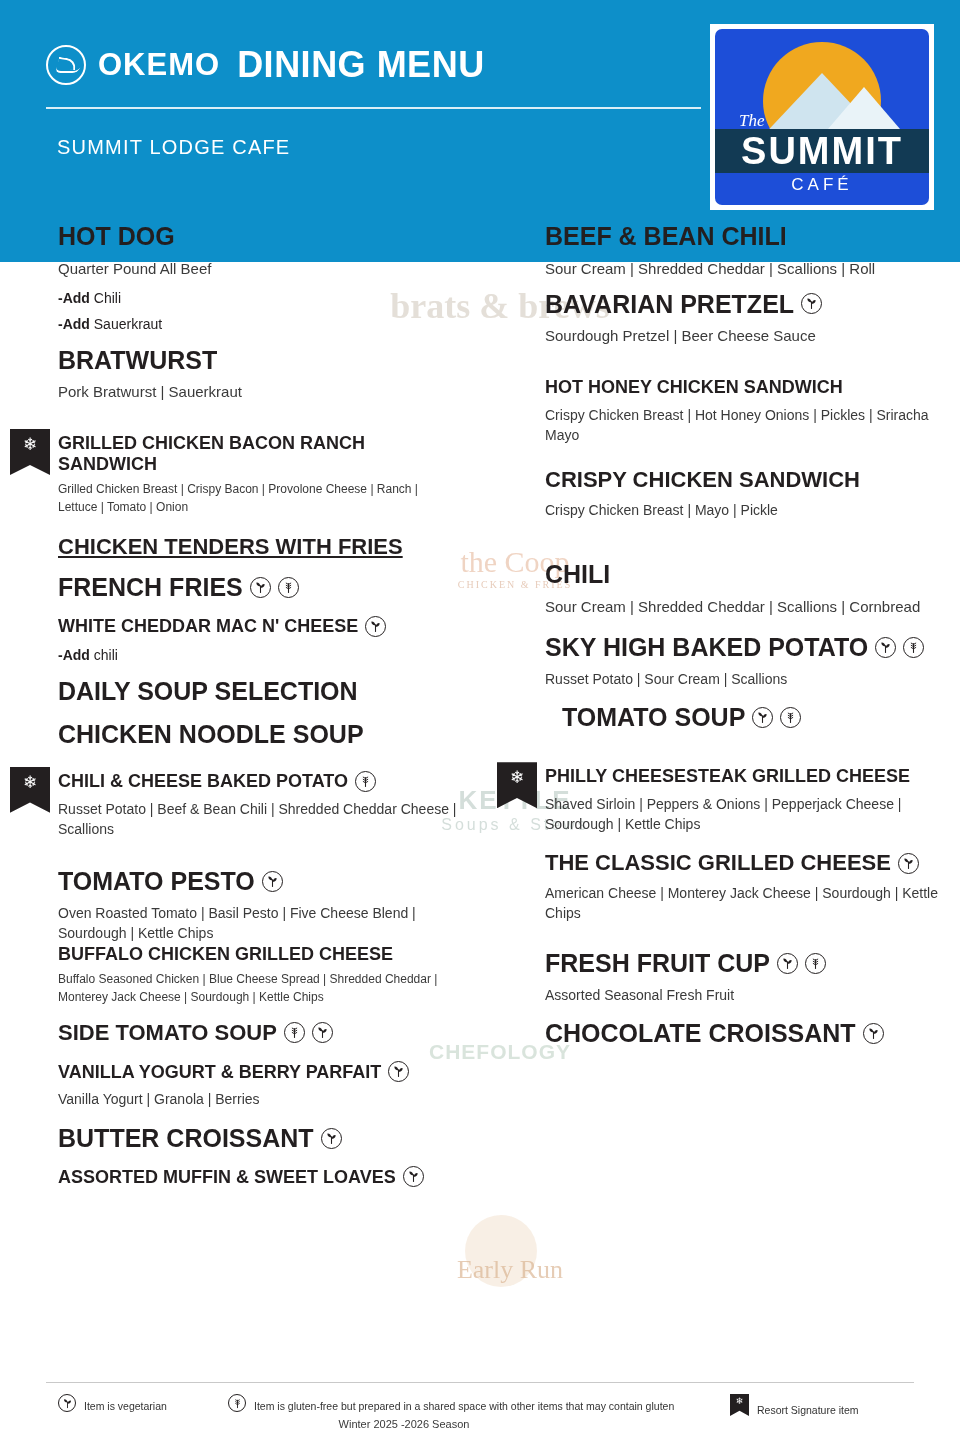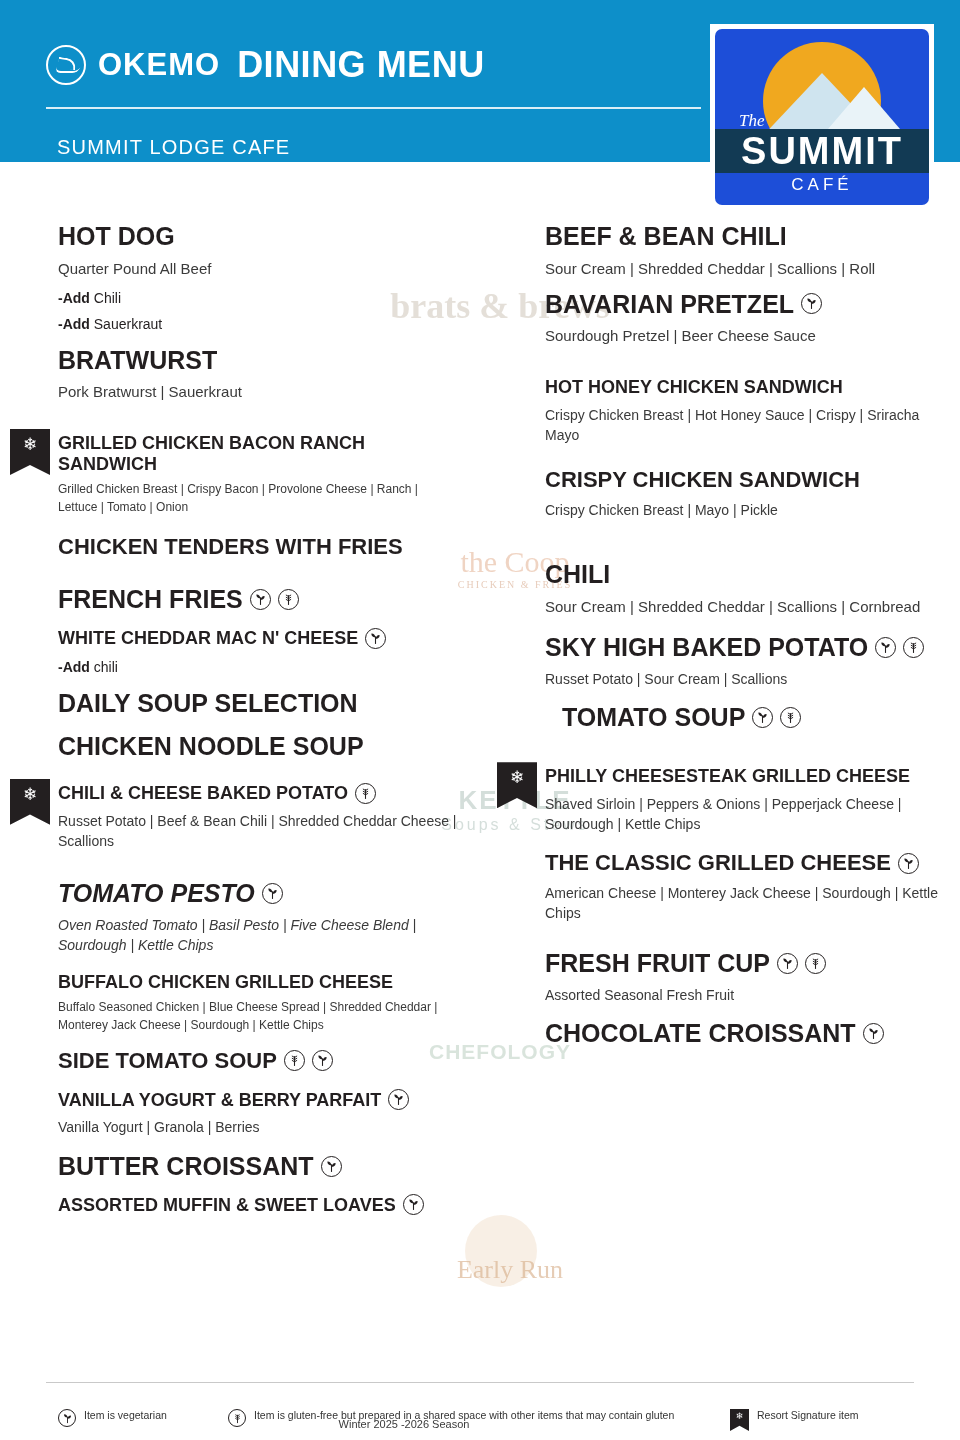--- a/index.html
+++ b/index.html
@@ -8,21 +8,21 @@
     width:960px; height:1440px;
     font-family:"Liberation Sans", sans-serif;
     background:#ffffff;
     color:#231f20;
     position:relative;
     overflow:hidden;
   }
 
   
   .header {
-    position:absolute; left:0; top:0; width:960px; height:162px;
+    position:absolute; left:0; top:0; width:960px; height:262px;
     background:#0d8fc9;
   }
   .header-inner { position:relative; width:100%; height:100%; }
   .brandrow {
     position:absolute; left:46px; top:44px;
     display:flex; align-items:center; gap:14px;
   }
   .okemo-logo { display:flex; align-items:center; gap:12px; }
   .okemo-mark {
     width:40px; height:40px; border-radius:50%;
@@ -183,21 +183,21 @@
   .add-line span.reg { font-weight:normal; }
 
   
   .footer {
     position:absolute; left:0; top:1382px; width:960px; height:58px;
     z-index:3; background:#ffffff;
   }
   .footer-sep {
     position:absolute; left:46px; top:0; width:868px; height:1px; background:#c9c9c9;
   }
-  .legend { position:absolute; top:27px; display:flex; align-items:flex-start; gap:8px; }
+  .legend { position:absolute; top:12px; display:flex; align-items:flex-end; gap:8px; }
   .legend .txt { font-size:10.5px; color:#333; }
   .legend-1 { left:58px; }
   .legend-2 { left:228px; }
   .legend-3 { left:730px; }
   .flag-mini {
     width:19px; height:22px; background:#231f20;
     clip-path:polygon(0 0, 100% 0, 100% 100%, 50% 76%, 0 100%);
     display:flex; align-items:flex-start; justify-content:center; padding-top:3px;
   }
   .flag-mini .snow { color:#fff; font-size:9px; line-height:1; }
@@ -273,21 +273,21 @@
       </div>
       <div class="item sz-md" style="margin-bottom: 18px;">
         <div class="flag">
           <span class="snow">❄</span>
         </div>
         <div class="row-name">
           <span class="item-name">GRILLED CHICKEN BACON RANCH SANDWICH</span>
         </div>
         <div class="desc d-sm" style="margin-top: 7px;">Grilled Chicken Breast  |  Crispy Bacon  |  Provolone Cheese  |  Ranch  |  Lettuce  |  Tomato  |  Onion</div>
       </div>
-      <div class="item sz-lg" style="margin-bottom: 26px;">
+      <div class="item sz-lg" style="margin-bottom: 14px; text-decoration: underline;">
         <div class="row-name">
           <span class="item-name">CHICKEN TENDERS WITH FRIES</span>
         </div>
       </div>
       <div class="item sz-xl" style="margin-bottom: 14px;">
         <div class="row-name">
           <span class="item-name">FRENCH FRIES</span>
           <span class="badge">
             <svg width="13" height="13" viewBox="0 0 12 12">
               <path d="M6 11 V4" stroke="#231f20" stroke-width="1" fill="none"></path>
@@ -334,21 +334,21 @@
           <span class="item-name">CHILI &amp; CHEESE BAKED POTATO</span>
           <span class="badge">
             <svg width="13" height="13" viewBox="0 0 12 12">
               <path d="M6 11 V2" stroke="#231f20" stroke-width="1" fill="none"></path>
               <path d="M6 3.2 L3.6 1.8 M6 3.2 L8.4 1.8 M6 5.2 L3.6 3.8 M6 5.2 L8.4 3.8 M6 7.2 L3.6 5.8 M6 7.2 L8.4 5.8" stroke="#231f20" stroke-width="0.9"></path>
             </svg>
           </span>
         </div>
         <div class="desc d-md" style="margin-top: 7px;">Russet Potato  |  Beef &amp; Bean Chili  |  Shredded Cheddar Cheese  |  Scallions</div>
       </div>
-      <div class="item sz-xl" style="margin-bottom: 16px; font-style: italic;">
+      <div class="item sz-xl" style="">
         <div class="row-name">
           <span class="item-name">TOMATO PESTO</span>
           <span class="badge">
             <svg width="13" height="13" viewBox="0 0 12 12">
               <path d="M6 11 V4" stroke="#231f20" stroke-width="1" fill="none"></path>
               <path d="M6 5 C3 5 2 3 2.3 1.4 C4 1.2 5.6 2.4 6 5 Z" fill="#231f20"></path>
               <path d="M6 6.4 C9 6.4 10 4.4 9.7 2.8 C8 2.6 6.4 3.8 6 6.4 Z" fill="#231f20"></path>
             </svg>
           </span>
         </div>
@@ -433,21 +433,21 @@
               <path d="M6 6.4 C9 6.4 10 4.4 9.7 2.8 C8 2.6 6.4 3.8 6 6.4 Z" fill="#231f20"></path>
             </svg>
           </span>
         </div>
         <div class="desc d-lg" style="margin-top: 7px;">Sourdough Pretzel  |  Beer Cheese Sauce</div>
       </div>
       <div class="item sz-md" style="margin-bottom: 22px;">
         <div class="row-name">
           <span class="item-name">HOT HONEY CHICKEN SANDWICH</span>
         </div>
-        <div class="desc d-md" style="margin-top: 7px;">Crispy Chicken Breast  |  Hot Honey Sauce  |  Crispy  |  Sriracha Mayo</div>
+        <div class="desc d-md" style="margin-top: 7px;">Crispy Chicken Breast  |  Hot Honey Onions  |  Pickles  |  Sriracha Mayo</div>
       </div>
       <div class="item sz-lg" style="margin-bottom: 40px;">
         <div class="row-name">
           <span class="item-name">CRISPY CHICKEN SANDWICH</span>
         </div>
         <div class="desc d-md" style="margin-top: 7px;">Crispy Chicken Breast  |  Mayo  |  Pickle</div>
       </div>
       <div class="item sz-xl" style="margin-bottom: 16px;">
         <div class="row-name">
           <span class="item-name">CHILI</span>

